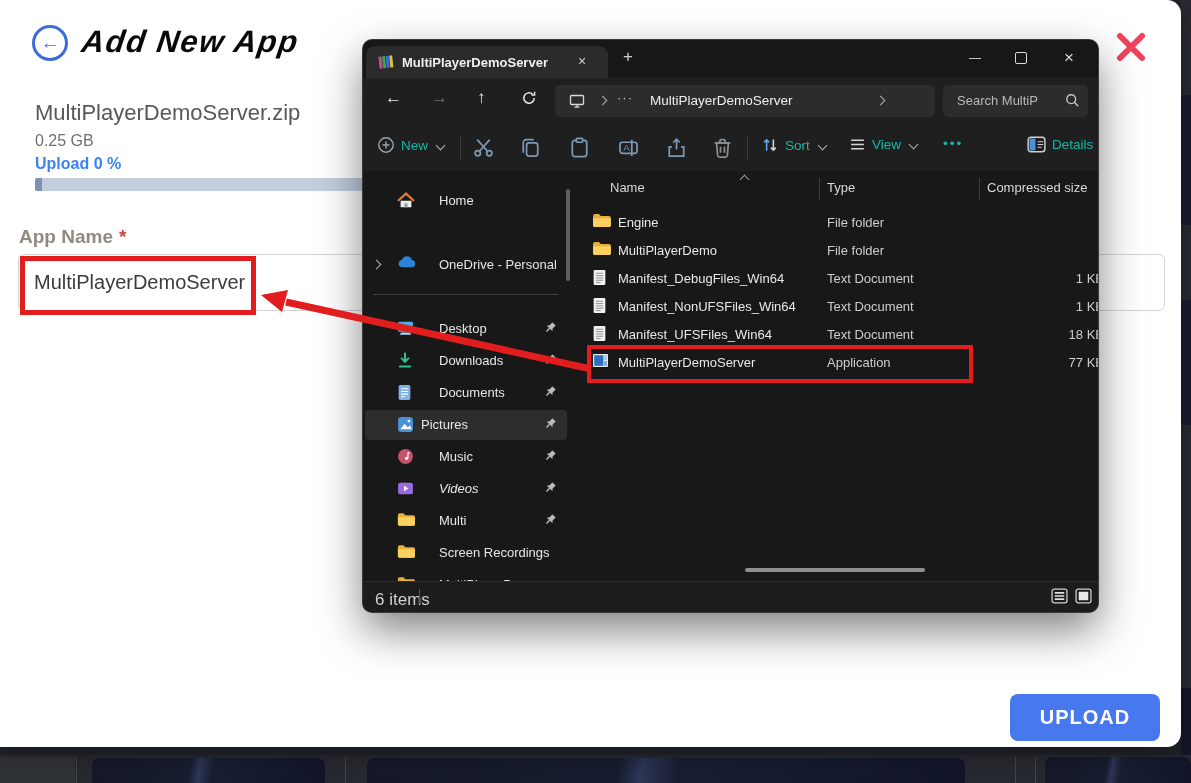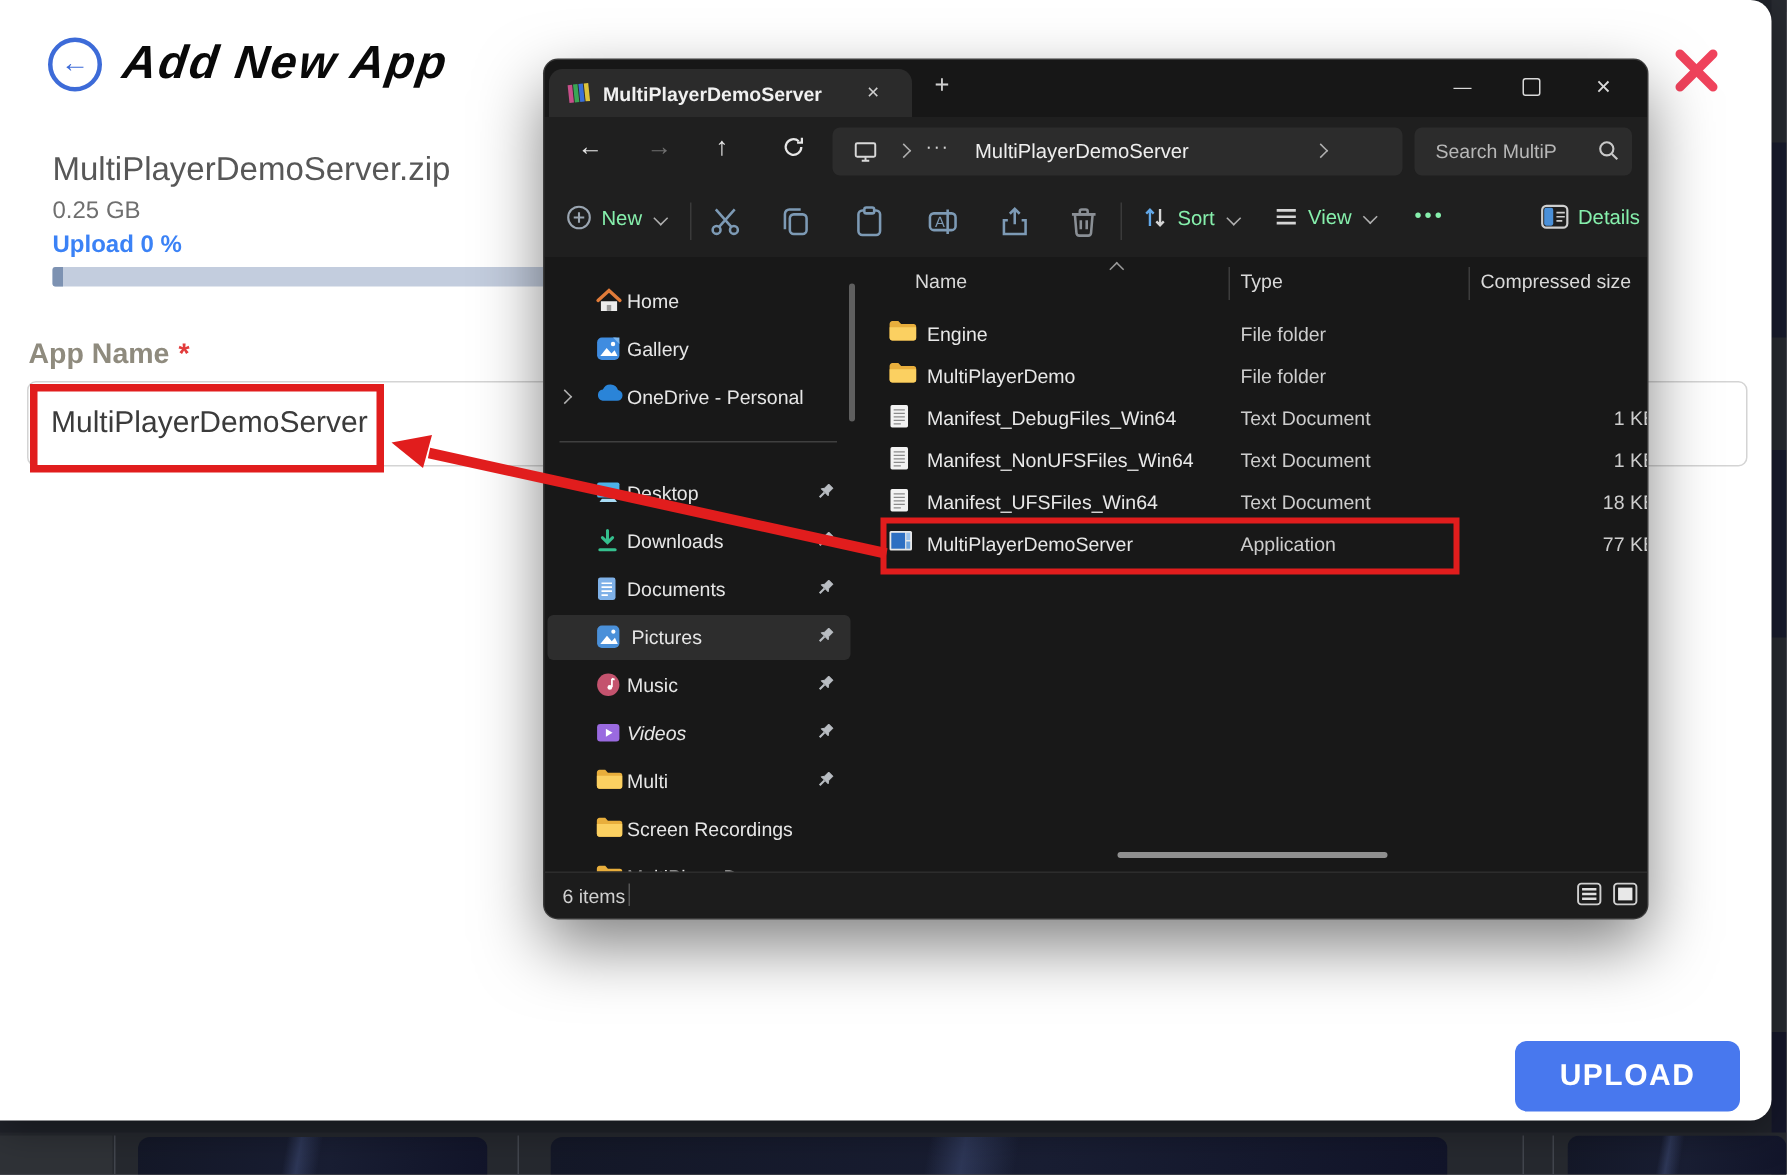--- a/index.html
+++ b/index.html
@@ -51,52 +51,52 @@
   .wbtn .sq{width:10px;height:10px;border:1.2px solid #d9d9d9;border-radius:2px;}
   
   .addr{position:absolute;left:0;top:38px;right:0;height:46px;background:#1f1f1f;}
   .nav-ic{position:absolute;top:10px;font-size:17px;color:#e6e6e6;cursor:pointer;}
   .crumbbox{position:absolute;left:192px;top:7px;width:380px;height:32px;background:#2c2c2c;border-radius:5px;}
   .crumbbox span{position:absolute;top:8px;}
   .searchbox{position:absolute;left:580px;top:7px;width:145px;height:32px;background:#2c2c2c;border-radius:5px;cursor:text;}
   .searchbox .stext{position:absolute;left:14px;top:8px;color:#b8b8b8;font-size:13px;white-space:nowrap;}
   
   .cmdbar{position:absolute;left:0;top:84px;right:0;height:47px;background:#1f1f1f;border-bottom:1px solid #303030;}
-  .cbtn{position:absolute;top:12px;display:flex;align-items:center;gap:6px;color:#86efac;font-size:13.5px;cursor:pointer;}
+  .cbtn{position:absolute;top:12px;display:flex;align-items:center;gap:6px;color:#14b8a6;font-size:13.5px;cursor:pointer;}
   .csep{position:absolute;top:11px;width:1px;height:25px;background:#3a3a3a;}
   .chev{display:inline-block;width:6px;height:6px;border-right:1.6px solid #b0b0b0;border-bottom:1.6px solid #b0b0b0;transform:rotate(45deg);margin-left:3px;}
   .chev.right{transform:rotate(-45deg);margin-left:0;}
   .chev.up{transform:rotate(-135deg);border-color:#9a9a9a;}
   
   .content{position:absolute;left:0;top:131px;right:0;bottom:30px;background:#181818;}
   .sidebar{position:absolute;left:0;top:0;width:217px;bottom:0;overflow:hidden;}
   .srow{position:absolute;left:0;width:207px;height:30px;cursor:pointer;}
   .srow.sel{background:#2d2d2d;border-radius:4px;left:2px;width:202px;}
   .srow .sic{position:absolute;left:34px;top:6px;}
-  .srow .slabel{position:absolute;left:55px;top:7px;color:#e6e6e6;font-size:13px;white-space:nowrap;}
+  .srow .slabel{position:absolute;left:76px;top:7px;color:#e6e6e6;font-size:13px;white-space:nowrap;}
   .srow .pin{position:absolute;left:180px;top:7px;}
   .srow .schev{position:absolute;left:10px;top:11px;}
   .side-sep{position:absolute;left:10px;width:185px;height:1px;background:#3f3f3f;}
   .vscroll{position:absolute;left:203px;top:18px;width:4px;height:92px;background:#5f5f5f;border-radius:2px;}
   .files{position:absolute;left:217px;top:0;right:0;bottom:0;}
   .fhead{position:absolute;left:0;top:3px;right:0;height:28px;color:#d9d9d9;font-size:13px;}
   .fhead .hname{position:absolute;left:30px;top:6px;cursor:pointer;}
   .fhead .hcaret{position:absolute;left:158px;top:2px;}
   .fhead .htype{position:absolute;left:247px;top:6px;cursor:pointer;}
   .fhead .hsize{position:absolute;left:407px;top:6px;cursor:pointer;white-space:nowrap;}
   .fhead .hsep{position:absolute;top:4px;width:1px;height:22px;background:#3c3c3c;}
   .frow{position:absolute;left:0;right:-60px;height:28px;cursor:pointer;}
   .frow .fic{position:absolute;left:12px;top:5px;}
   .frow .fname{position:absolute;left:38px;top:7px;color:#e8e8e8;font-size:13px;white-space:nowrap;}
   .frow .ftype{position:absolute;left:247px;top:7px;color:#cdcdcd;font-size:13px;white-space:nowrap;}
   .frow .fsize{position:absolute;left:430px;top:7px;width:94px;text-align:right;color:#cdcdcd;font-size:13px;white-space:nowrap;}
   .hscroll{position:absolute;left:165px;bottom:10px;width:180px;height:4px;background:#8f8f8f;border-radius:2px;}
   
   .statusbar{position:absolute;left:0;bottom:0;right:0;height:30px;background:#1c1c1c;border-top:1px solid #2c2c2c;}
-  .statusbar .stxt{position:absolute;left:12px;top:8px;font-size:13px;color:#d0d0d0;}
+  .statusbar .stxt{position:absolute;left:12px;top:8px;font-size:17px;color:#d0d0d0;}
   .statusbar .sdiv{position:absolute;left:56px;top:7px;width:1px;height:15px;background:#555;}
   .sicon{position:absolute;top:6px;cursor:pointer;}
   svg{display:block;}
 </style>
 </head>
 <body>
 
 <div id="stage">
 
   <div class="bgblock" style="left:0;top:0;width:1191px;height:8px;background:#20232a;"></div>
@@ -294,31 +294,20 @@
         <div class="srow" style="top:15px;">
           <span class="sic">
             <svg width="18" height="17" viewBox="0 0 16 15">
               <path d="M1.5 7.3 8 1.4l6.5 5.9" fill="none" stroke="#e07b39" stroke-width="2" stroke-linecap="round"></path>
               <path d="M3.2 7.8v5.7h9.6V7.8" fill="#ececec"></path>
               <rect x="6.7" y="10" width="2.6" height="3.5" fill="#9a9a9a"></rect>
             </svg>
             </span>
           <span class="slabel">Home</span>
         </div>
-        <div class="srow" style="top:47px;">
-          <span class="sic">
-            <svg width="17" height="17" viewBox="0 0 16 16">
-              <rect x="1" y="1" width="14" height="14" rx="3" fill="#3f8ce0"></rect>
-              <path d="M3 12.5l4-5 3 3.5 2-2 1.8 3.5z" fill="#fff"></path>
-              <circle cx="11" cy="5" r="1.4" fill="#fff"></circle>
-              <path d="M11 1h4v4z" fill="#7db8f0"></path>
-            </svg>
-            </span>
-          <span class="slabel">Gallery</span>
-        </div>
         <div class="srow" style="top:79px;">
           <span class="schev chev right"></span>
           <span class="sic">
             <svg width="19" height="12" viewBox="0 0 20 12">
               <path d="M5 11.5h10.2a3.8 3.8 0 0 0 .6-7.55A5.6 5.6 0 0 0 5.2 3.6 4 4 0 0 0 5 11.5z" fill="#2a84d8"></path>
             </svg>
             </span>
           <span class="slabel">OneDrive - Personal</span>
         </div>
         <div class="side-sep" style="top:123px;"></div>

